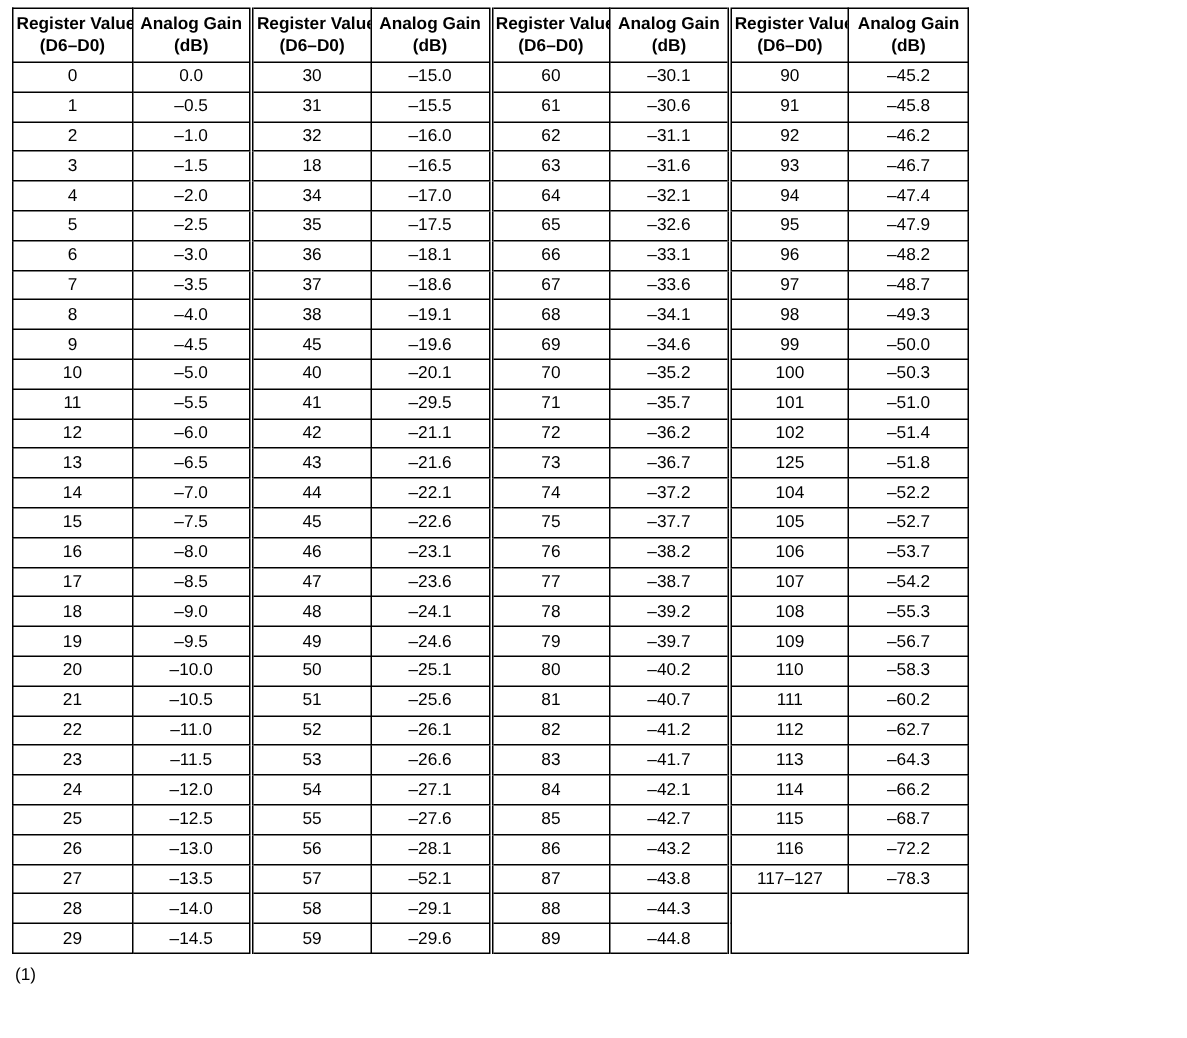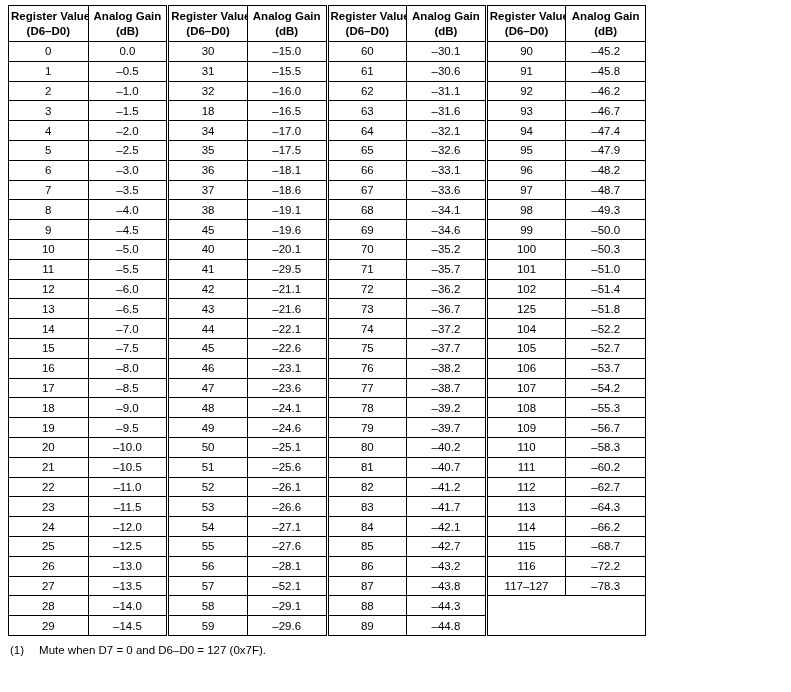--- a/index.html
+++ b/index.html
@@ -403,16 +403,15 @@
           <td class="pair-start">59</td>
           <td>–29.6</td>
           <td class="pair-start">89</td>
           <td>–44.8</td>
         </tr>
       </tbody>
   </table>
 
   <div class="footnote">
     <span>(1)</span>
-    <span>Mute when D7 = 0 and D6–D0 = 127 (0x7F).</span>
   </div>
 
 </div>
 
 </body></html>

